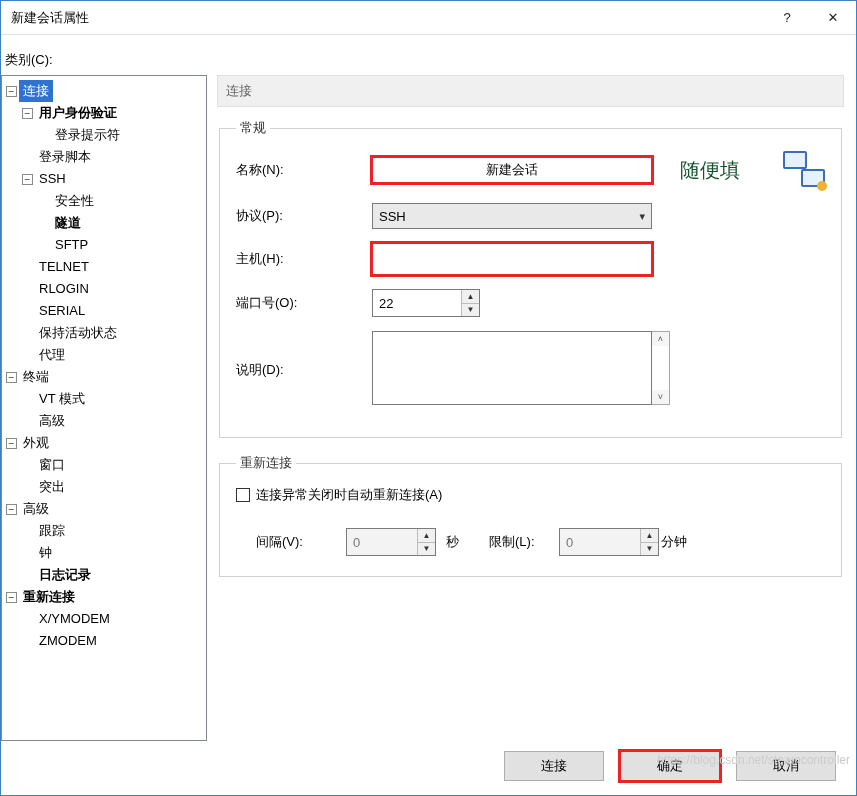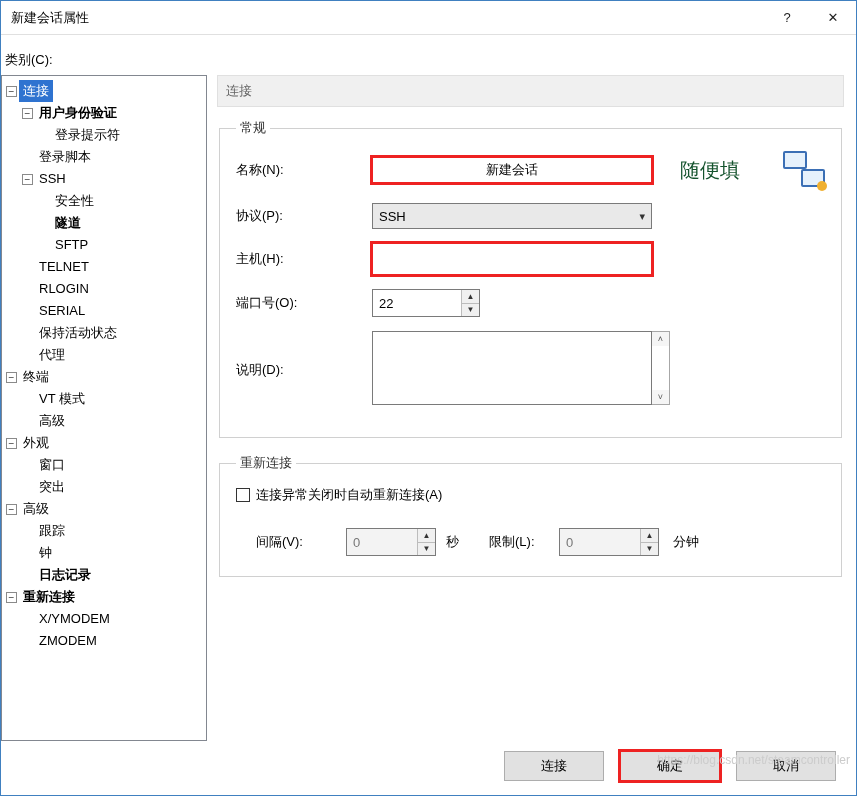--- a/index.html
+++ b/index.html
@@ -315,21 +315,21 @@
             </div>
             <span style="margin:0 30px 0 10px">秒</span>
             <div style="width:70px">限制(L):</div>
             <div class="spinner" aria-disabled="true" style="width:100px">
               <input disabled="" value="0" style="">
               <div class="arrows">
                   <div>▲</div>
                   <div>▼</div>
                 </div>
             </div>
-            <span style="margin-left:14px">分钟</span>
+            <span style="margin-left:2px">分钟</span>
           </div>
         </fieldset>
 
 
         <div style="flex:1"></div>
       </div>
     </div>
 
     <div class="buttons-row">
       <div class="btn">连接</div>

